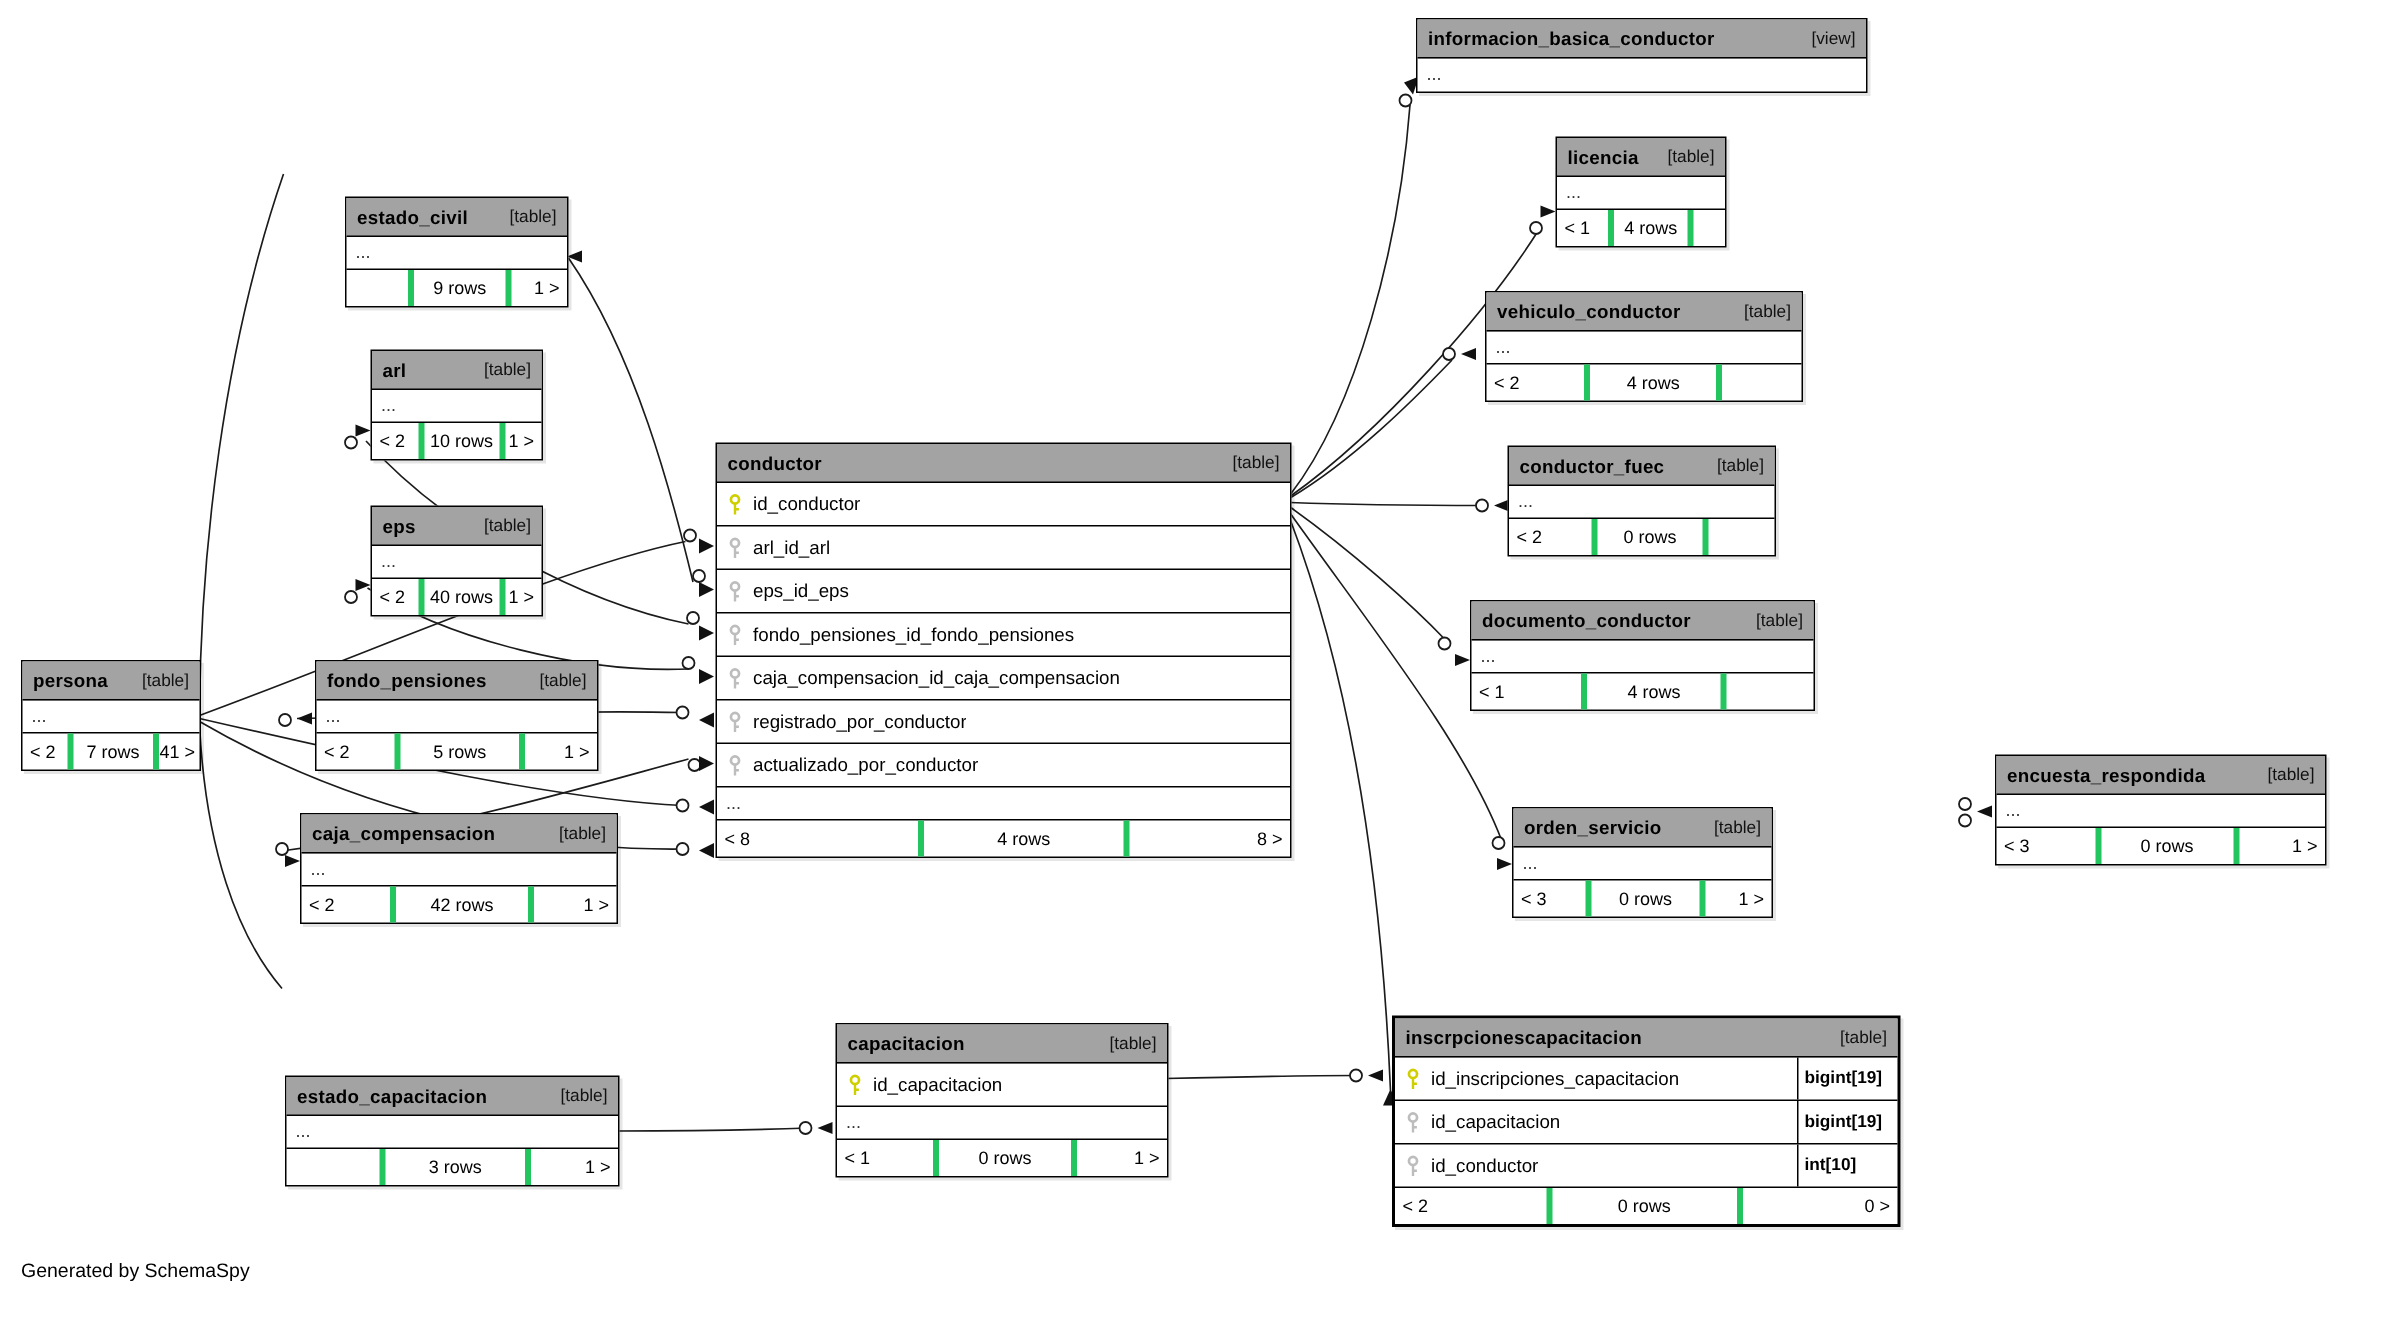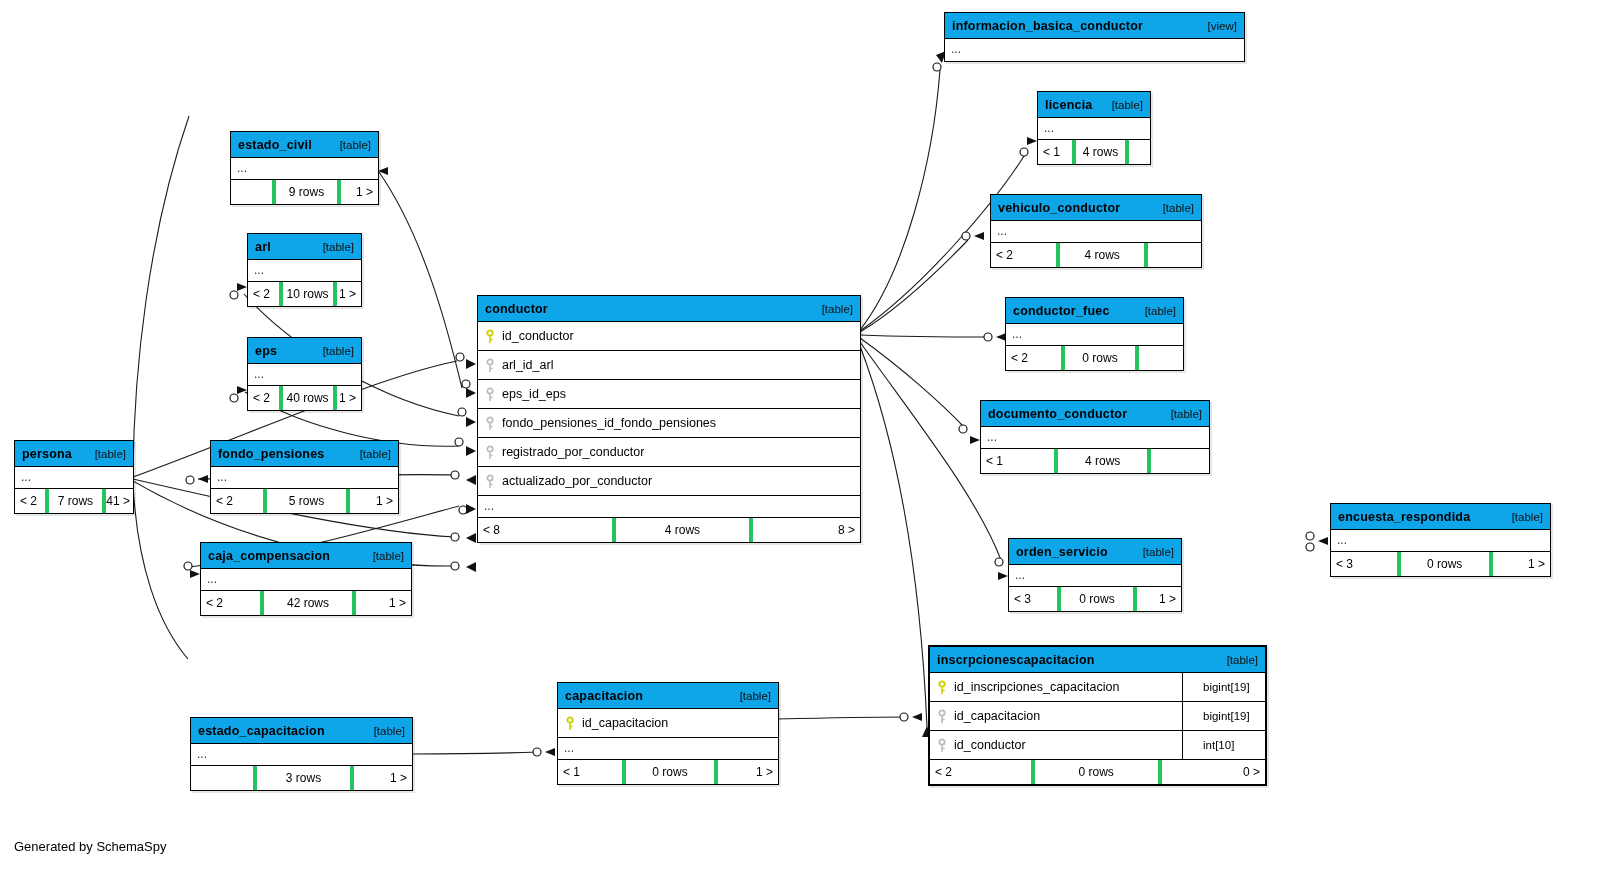--- a/index.html
+++ b/index.html
@@ -3,29 +3,29 @@
 <meta charset="utf-8">
 <style>
   html,body{margin:0;padding:0;background:#fff;}
   body{font-family:"Liberation Sans","DejaVu Sans",sans-serif;color:#000;}
   #canvas{position:relative;width:1604px;height:888px;background:#fff;overflow:hidden;}
   #edges{position:absolute;left:0;top:0;z-index:1;}
   #edges path{fill:none;stroke:#1b1b1b;stroke-width:1.1;}
   #edges circle{fill:#fff;stroke:#1b1b1b;stroke-width:1.2;}
   #edges polygon{fill:#111;stroke:none;}
   .tbl{position:absolute;z-index:2;background:#fff;border:1px solid #000;box-shadow:2px 2px 0 rgba(0,0,0,0.10);font-size:12.5px;}
-  .tbl.bold{border-width:2px;}
-  .th{height:26px;background:#0ea5e9;border-bottom:1px solid #000;display:flex;align-items:center;justify-content:space-between;padding:0 7px;box-sizing:border-box;}
+  .tbl.bold{border-width:2px;margin-top:32px;}
+  .th{height:26px;background:#a3a3a3;border-bottom:1px solid #000;display:flex;align-items:center;justify-content:space-between;padding:0 7px;box-sizing:border-box;}
   .tn{font-weight:bold;font-size:12.5px;letter-spacing:.2px;}
   .tt{font-size:11.5px;color:#111;}
   .tr-ell{height:22px;line-height:20px;padding:0 6px;border-bottom:1px solid #000;box-sizing:border-box;color:#333;font-size:12px;}
   .tr-ell.no-b{border-bottom:none;}
   .col-row{height:29px;border-bottom:1px solid #000;display:flex;align-items:center;gap:7px;padding:0 0 0 7px;box-sizing:border-box;}
   .col-label{white-space:nowrap;overflow:hidden;}
-  .col-type{margin-left:auto;border-left:1px solid #000;width:62px;align-self:stretch;display:flex;align-items:center;padding-left:20px;font-size:11.5px;flex:none;}
+  .col-type{margin-left:auto;border-left:1px solid #000;width:62px;align-self:stretch;display:flex;align-items:center;padding-left:4px;font-size:11.5px;flex:none;font-weight:bold;}
   .key{display:inline-flex;flex:none;width:10px;}
   .key svg{display:block;}
   .pk svg *{stroke:#cfcf00;}
   .fk svg *{stroke:#bdbdbd;}
   .tf{display:grid;grid-template-columns:28% 44% 28%;height:24px;line-height:24px;font-size:12px;}
   .tf span{overflow:hidden;white-space:nowrap;box-sizing:border-box;}
   .tf span + span{border-left:4px solid #22c55e;}
   .tf-l{padding-left:5px;text-align:left;}
   .tf-m{text-align:center;}
   .tf-r{text-align:right;padding-right:5px;}
@@ -247,20 +247,29 @@
         </span>
         <span class="col-label">fondo_pensiones_id_fondo_pensiones</span>
       </div>
     <div class="col-row">
         <span class="key fk">
           <svg width="10" height="15" viewBox="0 0 10 15">
             <circle cx="5" cy="4" r="2.7" fill="none" stroke-width="1.8"></circle>
             <path d="M5 6.7 L5 14 M5 10.5 L7.6 10.5" fill="none" stroke-width="1.6"></path>
           </svg>
         </span>
+        <span class="col-label">caja_compensacion_id_caja_compensacion</span>
+      </div>
+    <div class="col-row">
+        <span class="key fk">
+          <svg width="10" height="15" viewBox="0 0 10 15">
+            <circle cx="5" cy="4" r="2.7" fill="none" stroke-width="1.8"></circle>
+            <path d="M5 6.7 L5 14 M5 10.5 L7.6 10.5" fill="none" stroke-width="1.6"></path>
+          </svg>
+        </span>
         <span class="col-label">registrado_por_conductor</span>
       </div>
     <div class="col-row">
         <span class="key fk">
           <svg width="10" height="15" viewBox="0 0 10 15">
             <circle cx="5" cy="4" r="2.7" fill="none" stroke-width="1.8"></circle>
             <path d="M5 6.7 L5 14 M5 10.5 L7.6 10.5" fill="none" stroke-width="1.6"></path>
           </svg>
         </span>
         <span class="col-label">actualizado_por_conductor</span>

